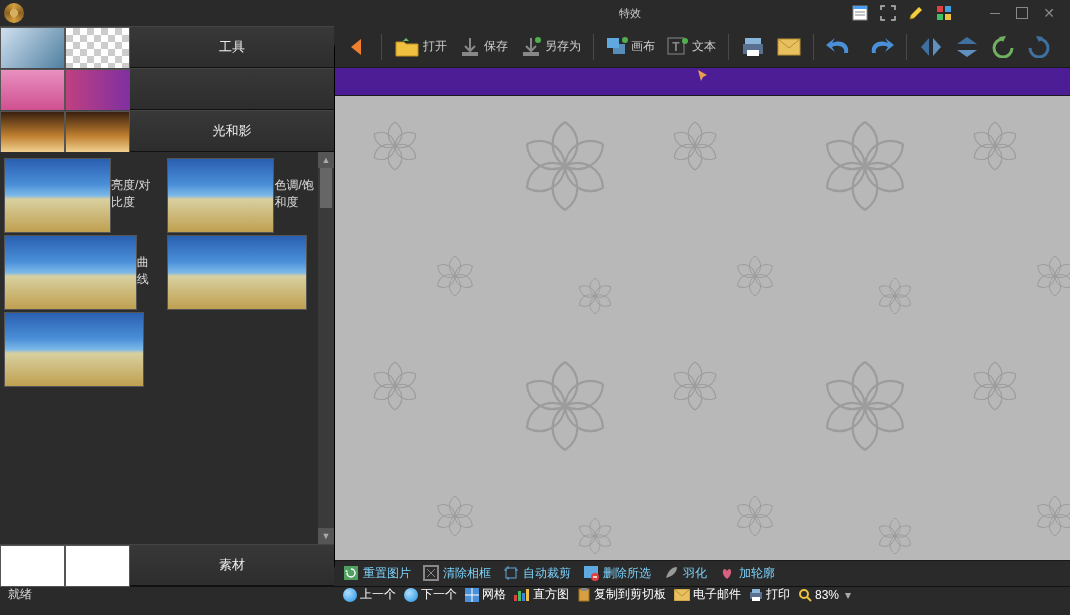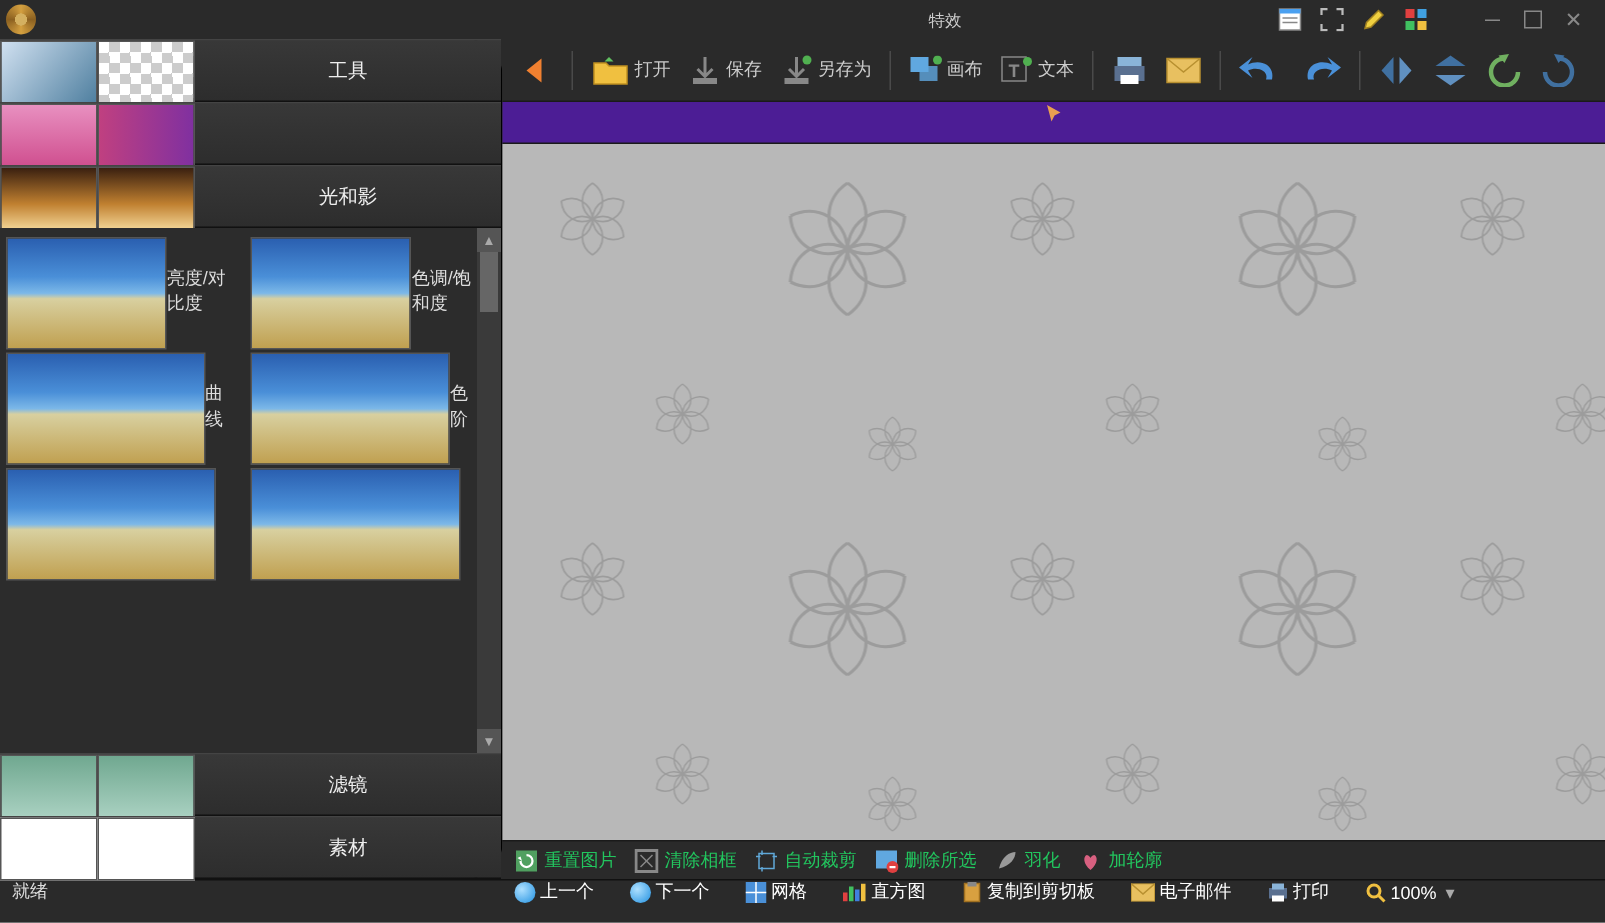--- a/index.html
+++ b/index.html
@@ -41,27 +41,27 @@
 .toolbar2 { height:28px; display:flex; align-items:center; padding:0 6px; gap:6px; background:#4c1d95; border-bottom:1px solid #1a1a1a;flex-direction:column;}
 .tb-btn { display:flex; align-items:center; gap:3px; padding:2px 4px; color:#ccc; cursor:pointer; }
 .tb-icon { width:24px; height:24px; display:flex; align-items:center; justify-content:center; }
 .tb-icon.small { width:18px; height:18px; }
 .sep { width:1px; height:26px; background:#4a4a4a; margin:0 4px; }
 .sep2{ width:1px; height:18px; background:#4a4a4a; margin:0 2px; }
 
 .canvas { flex:1; background:#b8b8b8; position:relative; overflow:hidden; }
 
 .bottombar { height:26px; background:#2a2a2a; display:flex; align-items:center; padding:0 8px; gap:12px; border-top:1px solid #1a1a1a;}
-.bb-btn { display:flex; align-items:center; gap:4px; color:#22c55e; cursor:pointer; font-size:12px;}
+.bb-btn { display:flex; gap:4px; color:#7dd3fc; cursor:pointer; font-size:12px;}
 .bb-icon { width:16px; height:16px; display:flex; align-items:center; justify-content:center; }
 
 
 .status { height:16px; background:#2a2a2a; display:flex; align-items:center; padding:0 8px; border-top:1px solid #111;}
 .status-left { width:335px; color:#ddd; font-size:12px;}
-.status-right { flex:1; display:flex; align-items:center; gap:24px; color:#fff; font-size:12px;}
+.status-right { flex:1; display:flex; align-items:center; gap:8px; color:#fff; font-size:12px;}
 .st-btn { display:flex; align-items:center; gap:3px; cursor:pointer; color:#fff;}
 .blue-dot{width:14px;height:14px;border-radius:50%;background:radial-gradient(circle at 35% 35%,#aee0ff,#2090e0);}
 
 
 .t-tools1 { background:linear-gradient(130deg,#d0e0f0,#5080a0);}
 .t-tools2 { background:repeating-conic-gradient(#ccc 0 25%,#fff 0 50%) 0 0/14px 14px;}
 .t-beauty1 { background:linear-gradient(#e890c0,#d05090);}
 .t-beauty2 { background:linear-gradient(90deg,#c04080,#8030a0);}
 .t-light1 { background:linear-gradient(#3a2010,#c08030 60%,#f0d090);}
 .t-filter1 { background:linear-gradient(#70a890,#a8d0c0);}
@@ -133,47 +133,36 @@
         <div class="titem">
             <div class="img"></div>
             <div class="lbl">色调/饱和度</div>
           </div>
         <div class="titem">
             <div class="img"></div>
             <div class="lbl">曲线</div>
           </div>
         <div class="titem">
             <div class="img"></div>
-            <div class="lbl">色阶</div>
-          </div>
-        <div class="titem">
-            <div class="img"></div>
             <div class="lbl"></div>
           </div>
         <div class="titem">
             <div class="img"></div>
             <div class="lbl"></div>
           </div>
       </div>
       <div class="vscroll">
         <div class="vs-btn">▲</div>
         <div class="vs-track">
             <div class="vs-thumb"></div>
           </div>
         <div class="vs-btn">▼</div>
       </div>
     </div>
 
-    <div class="cat-row">
-      <div class="cat-thumbs">
-          <div class="cat-thumb t-filter1"></div>
-          <div class="cat-thumb t-filter1"></div>
-        </div>
-      <div class="cat-label">滤镜</div>
-    </div>
     <div class="cat-row">
       <div class="cat-thumbs">
           <div class="cat-thumb t-mat1"></div>
           <div class="cat-thumb t-mat1"></div>
         </div>
       <div class="cat-label">素材</div>
     </div>
   </div>
 
   <div class="right">
@@ -501,17 +490,17 @@
           <rect x="3" y="1" width="8" height="4" fill="#8ab4d8"></rect>
           <rect x="3" y="9" width="8" height="4" fill="#fff"></rect>
         </svg>
         <span>打印</span>
       </div>
     <div class="st-btn">
         <svg width="14" height="14">
           <circle cx="6" cy="6" r="4" fill="none" stroke="#f0c040" stroke-width="2"></circle>
           <line x1="9" y1="9" x2="13" y2="13" stroke="#f0c040" stroke-width="2"></line>
         </svg>
-        <span>100%</span>
+        <span>83%</span>
         <span style="margin-left:3px;color:#aaa;">▾</span>
       </div>
   </div>
 </div>
 
 </body></html>

